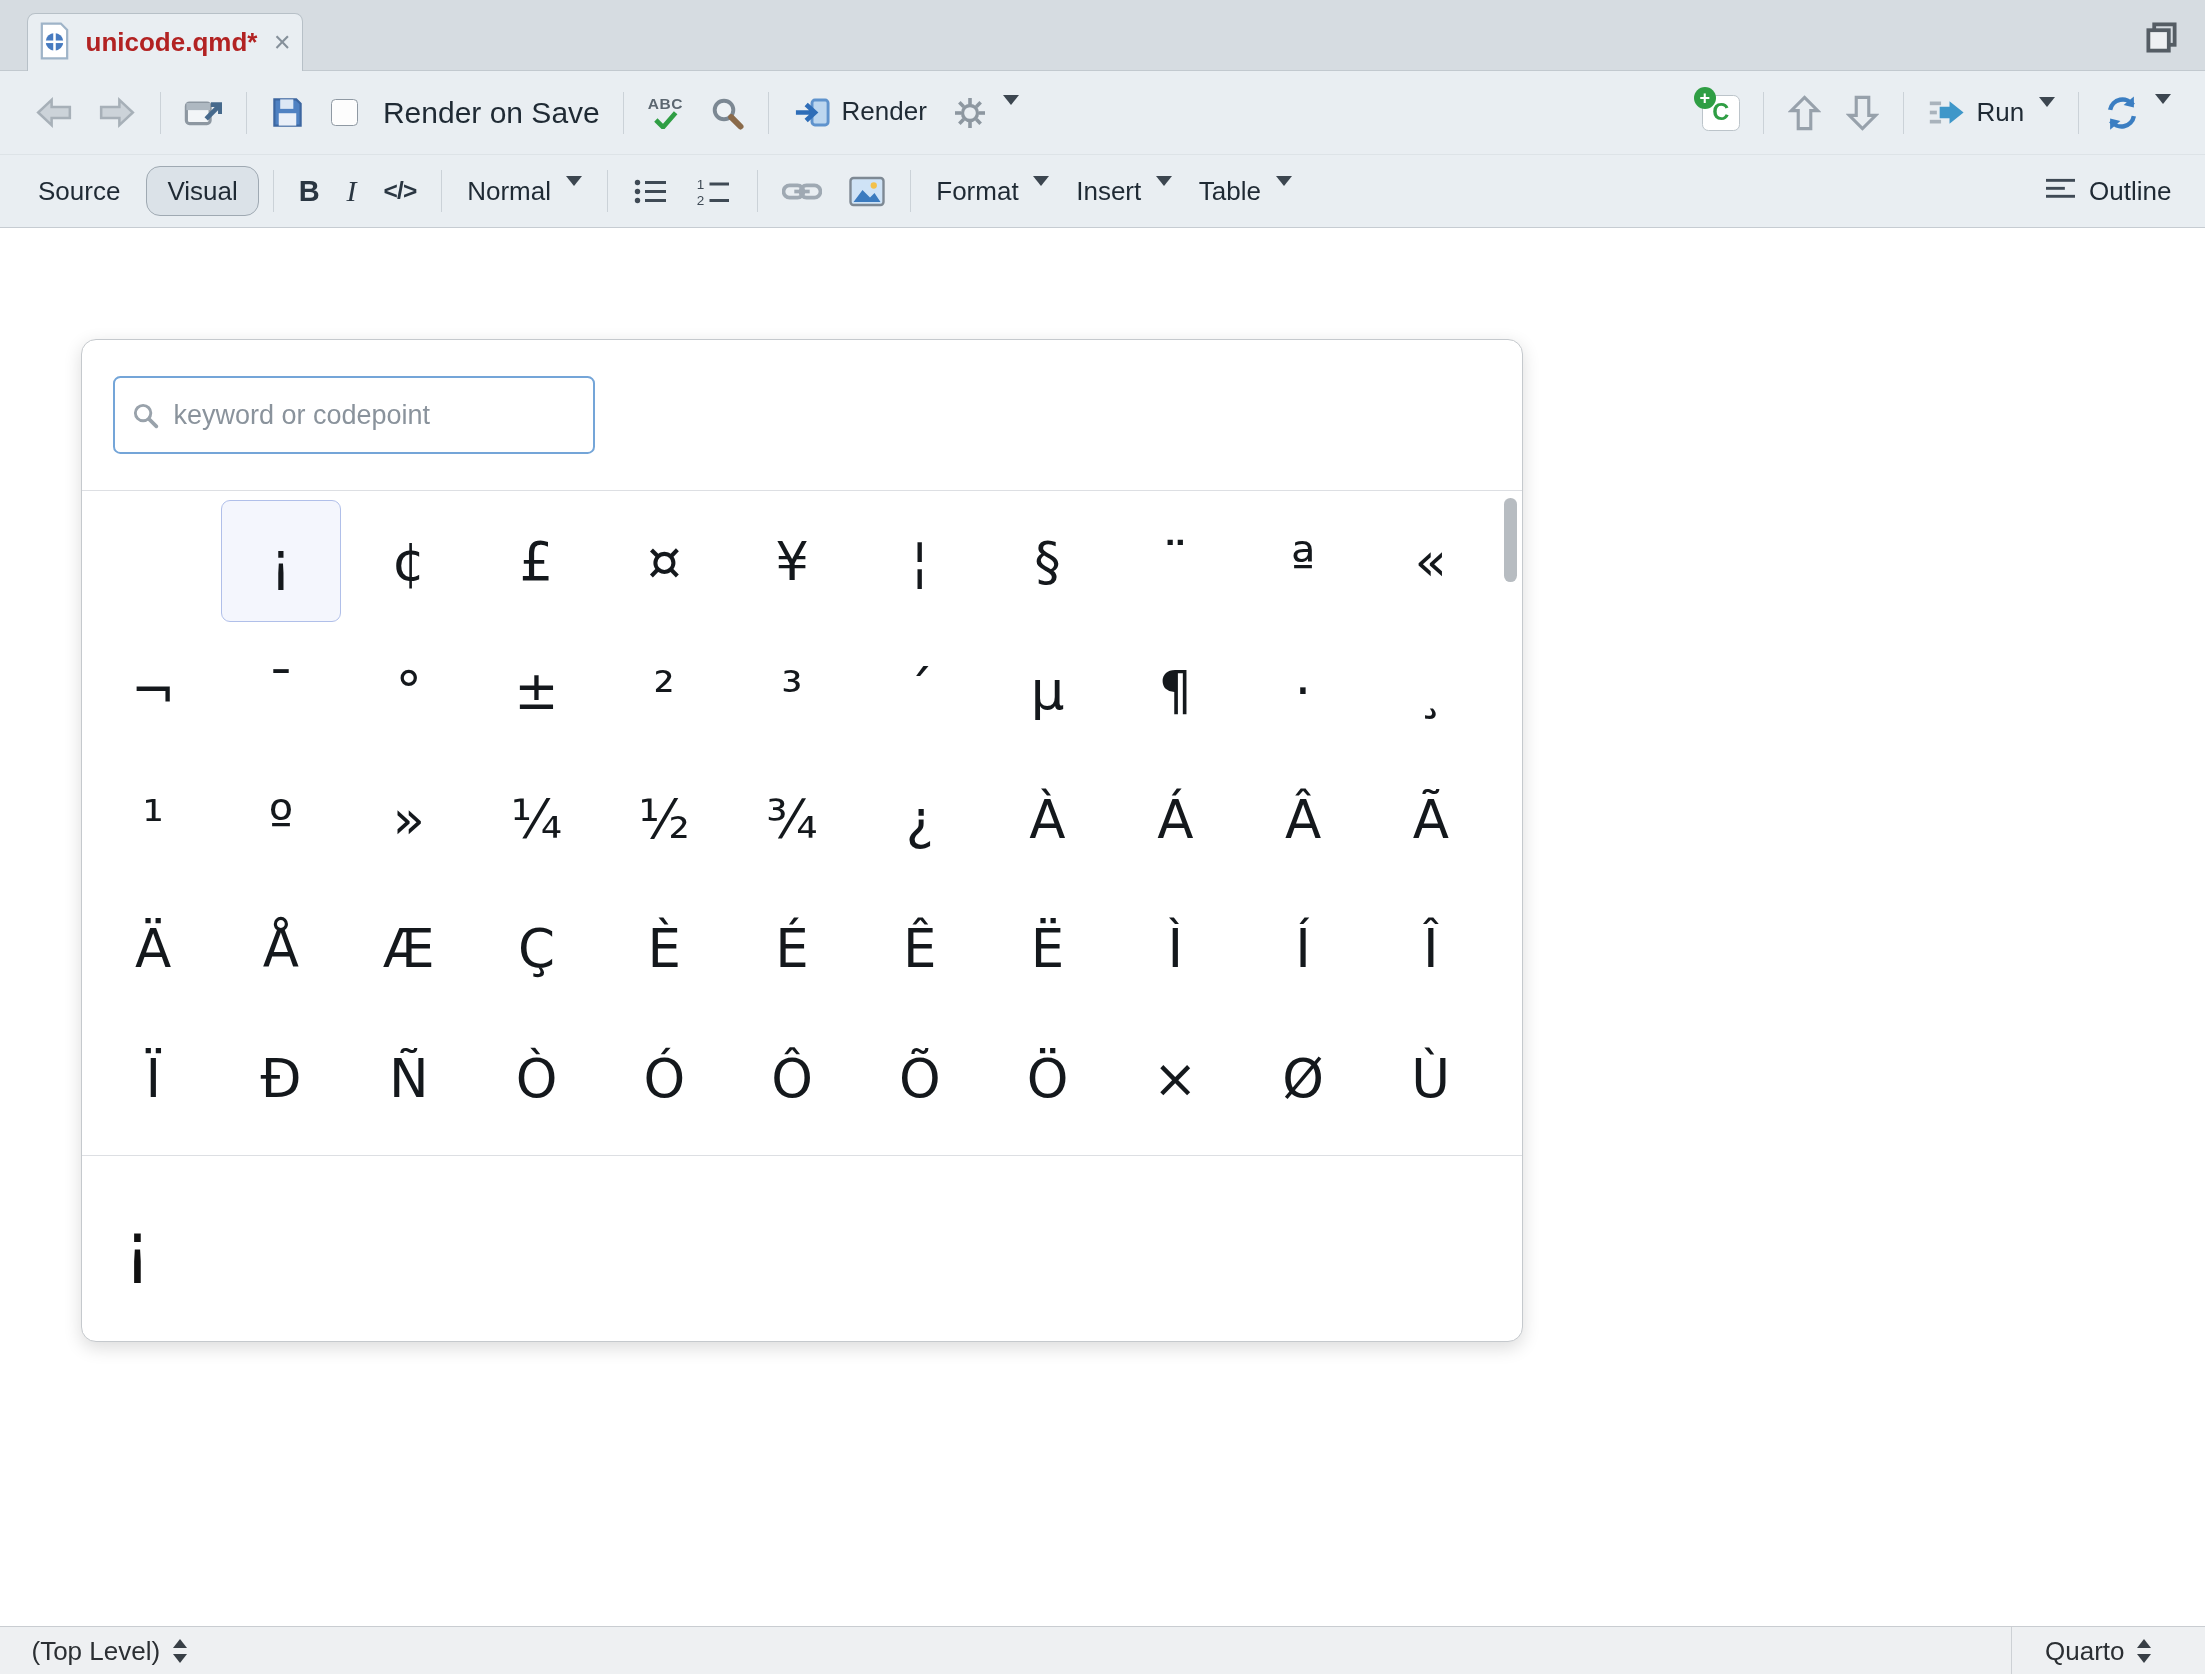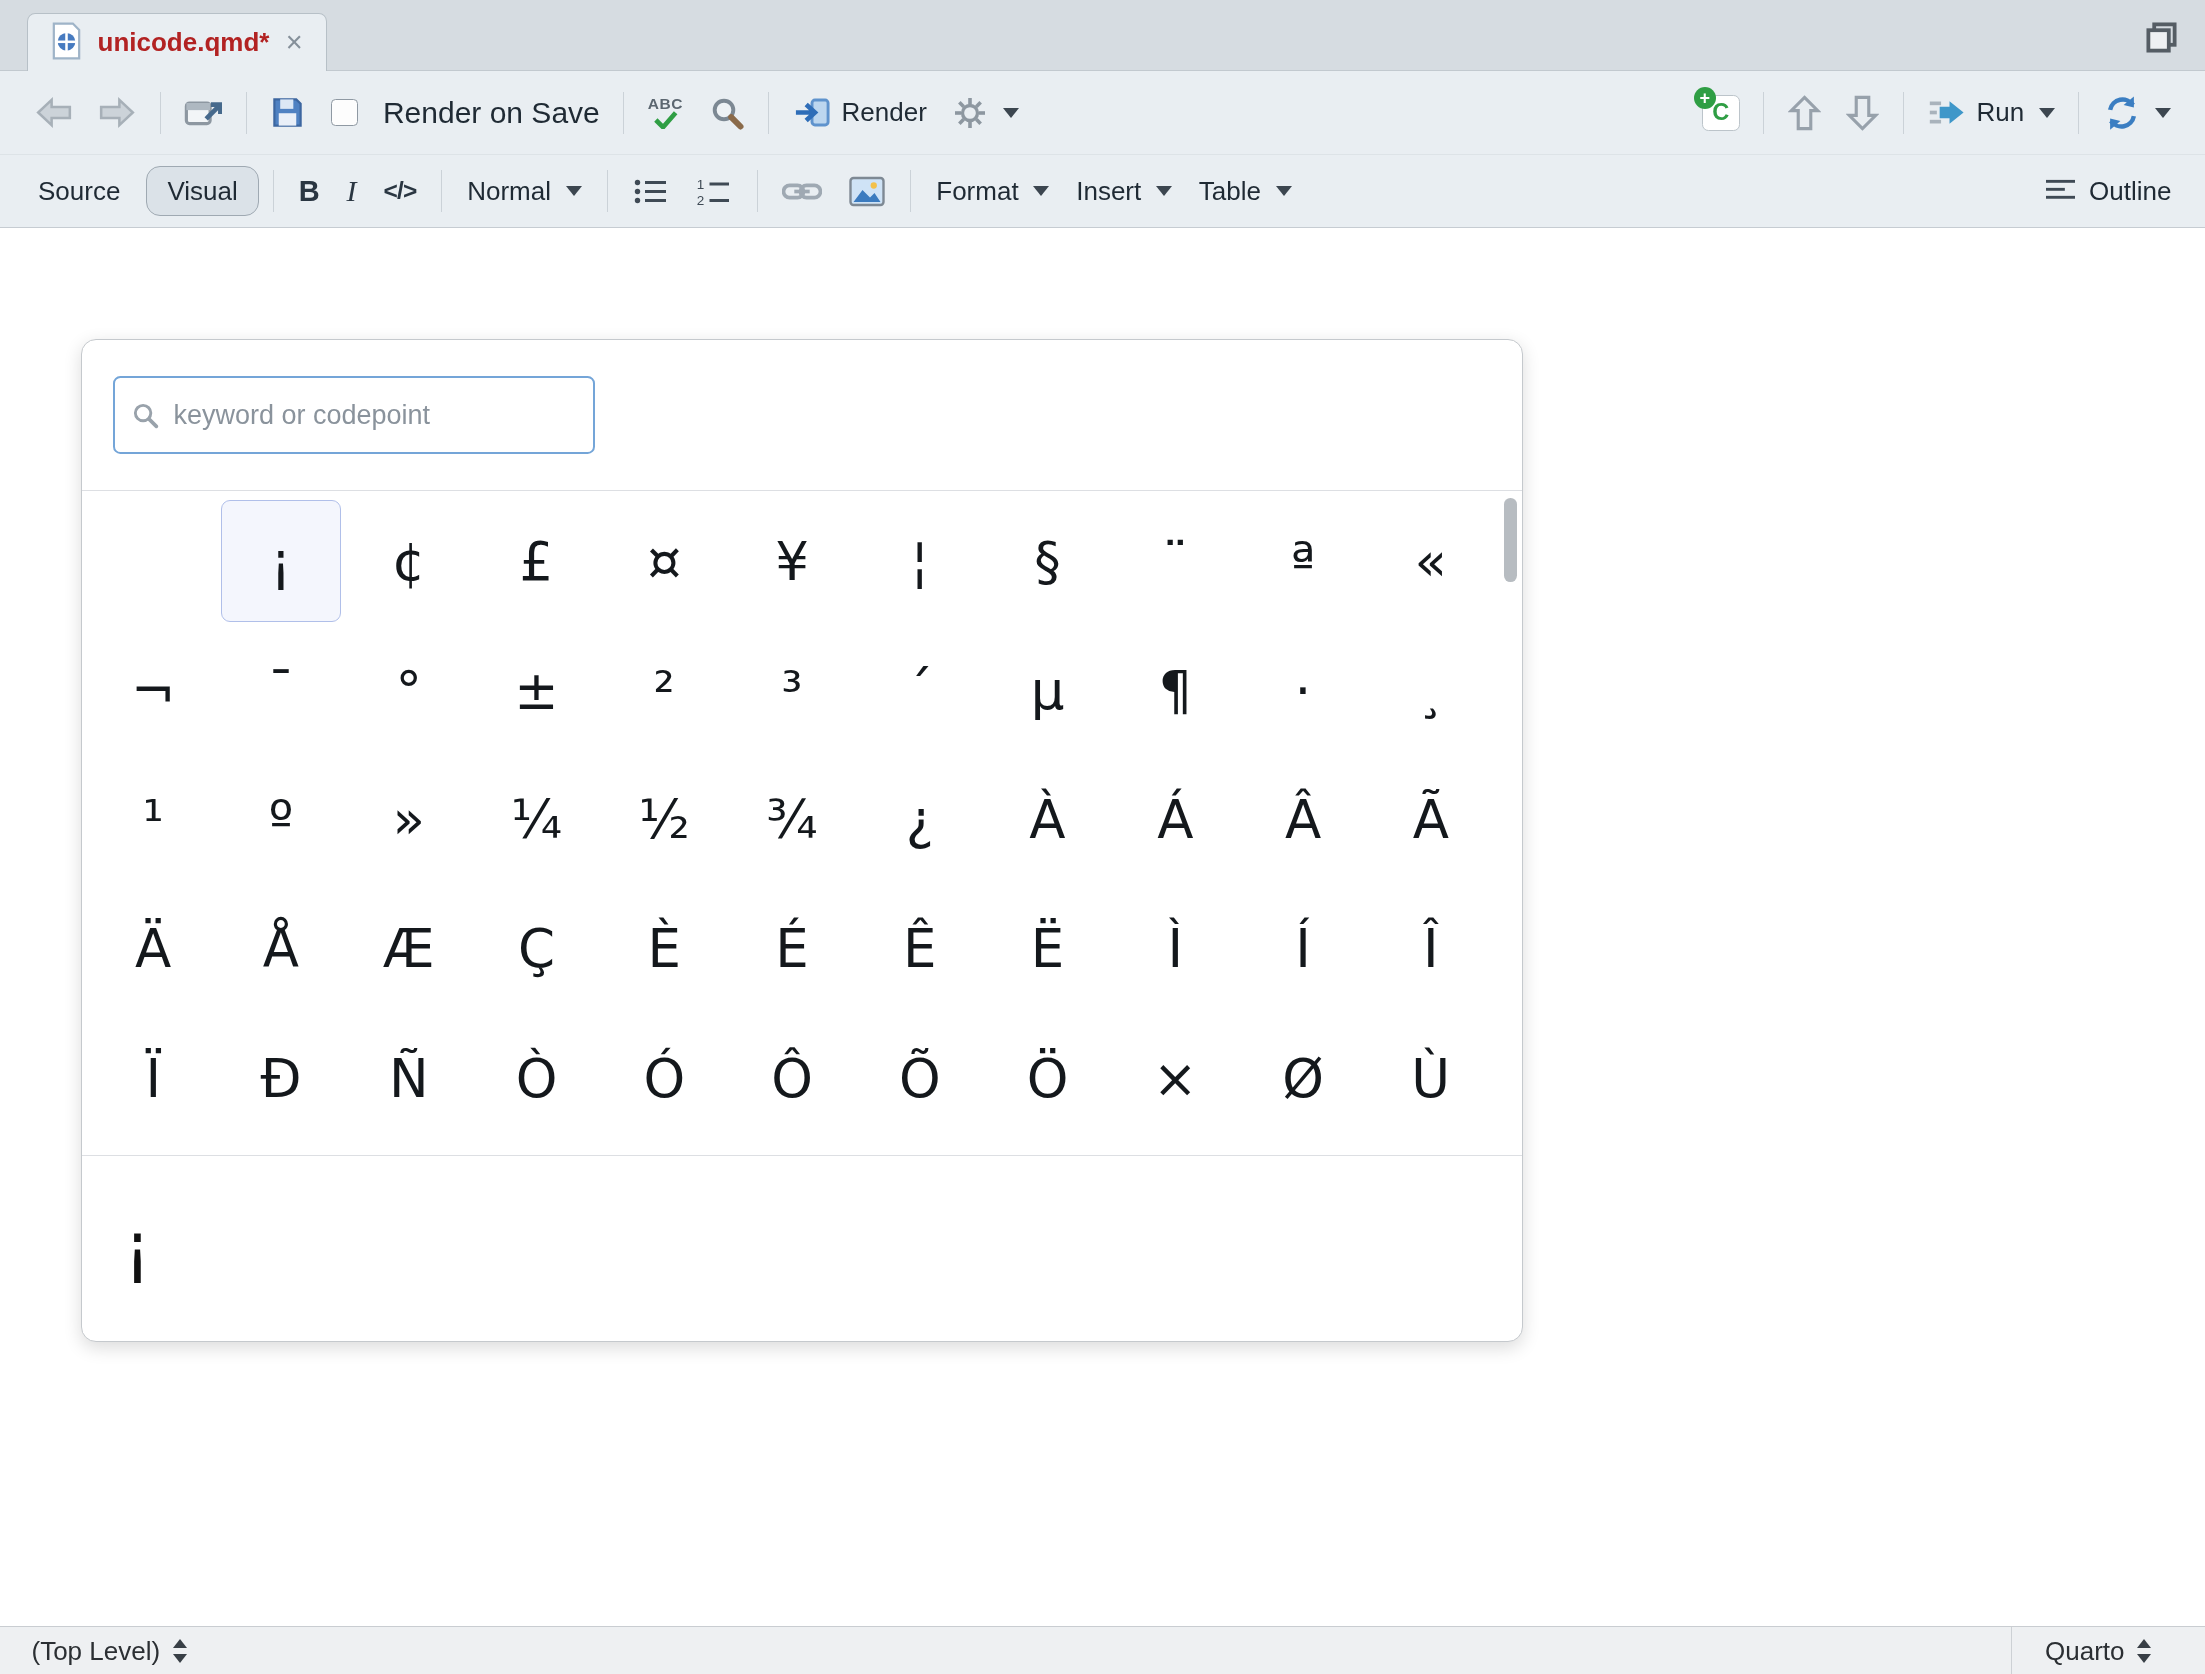--- a/index.html
+++ b/index.html
@@ -18,41 +18,41 @@
     height: 71px; flex: none;
     background: #d6dce1;
     border-bottom: 0.9px solid #c2c9cf;
     display: flex; align-items: flex-end;
     padding-left: 27px;
     position: relative;
   }
   .tab {
     height: 58px;
     display: flex; align-items: center; gap: 14.5px;
-    padding: 0 22px;
+    padding: 0 10px;
     background: #e9eef2;
     border: 0.9px solid #b7c0c7; border-bottom: none;
     border-radius: 8.2px 8.2px 0 0;
     margin-bottom: -0.9px; z-index: 2;
   }
   .tab-title { font-size: 26px; font-weight: 600; color: #b22222; }
   .tab-close { font-size: 29px; color: #85909a; line-height: 1; padding: 0 1.8px; }
   .window-controls { position: absolute; right: 27px; top: 20px; display: flex; gap: 27px; align-items: center; }
   .win-min { width: 31px; height: 4.5px; background: #555d64; border-radius: 0.9px; margin-top: 14.5px; }
 
   
   .toolbar {
     display: flex; align-items: center;
     background: #e9eef2; flex: none;
     padding: 0 23.6px;
   }
   .toolbar-main { height: 84px; border-bottom: 0.9px solid #dde3e7; gap: 3.6px; }
   .toolbar-format { height: 73px; border-bottom: 0.9px solid #c6ccd2; gap: 5px; padding-left: 17px; }
   .tb-btn {
-    display: flex; align-items: center; gap: 11px;
+    display: flex; gap: 11px;
     background: none; border: none; padding: 7.3px 11px;
     border-radius: 5.5px; font-size: 26px; color: #1f2a34;
     font-family: inherit; cursor: default;
   }
   .tbsep { width: 0.9px; height: 42px; background: #cbd2d8; margin: 0 9px; flex: none; }
   .tb-right { margin-left: auto; display: flex; align-items: center; gap: 3.6px; }
   .caret {
     width: 0; height: 0;
     border-left: 8.2px solid transparent; border-right: 8.2px solid transparent;
     border-top: 10px solid #3c4650; margin-left: 3.6px; flex: none;

